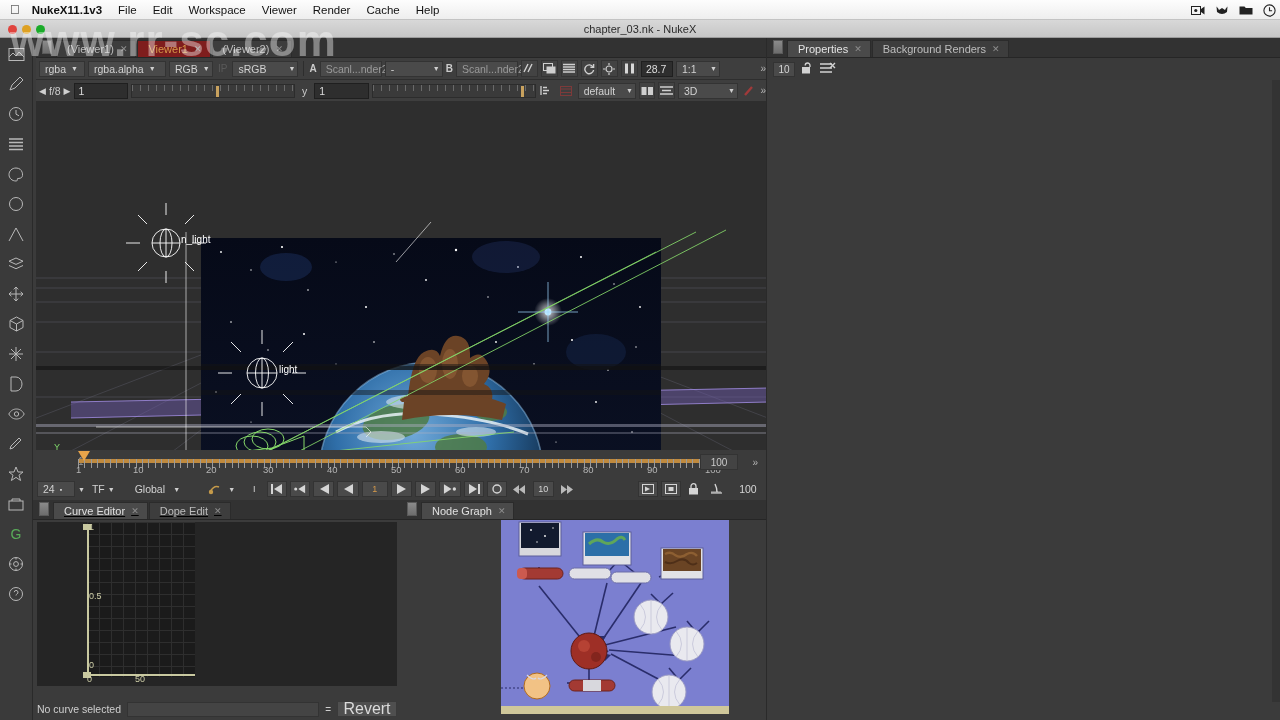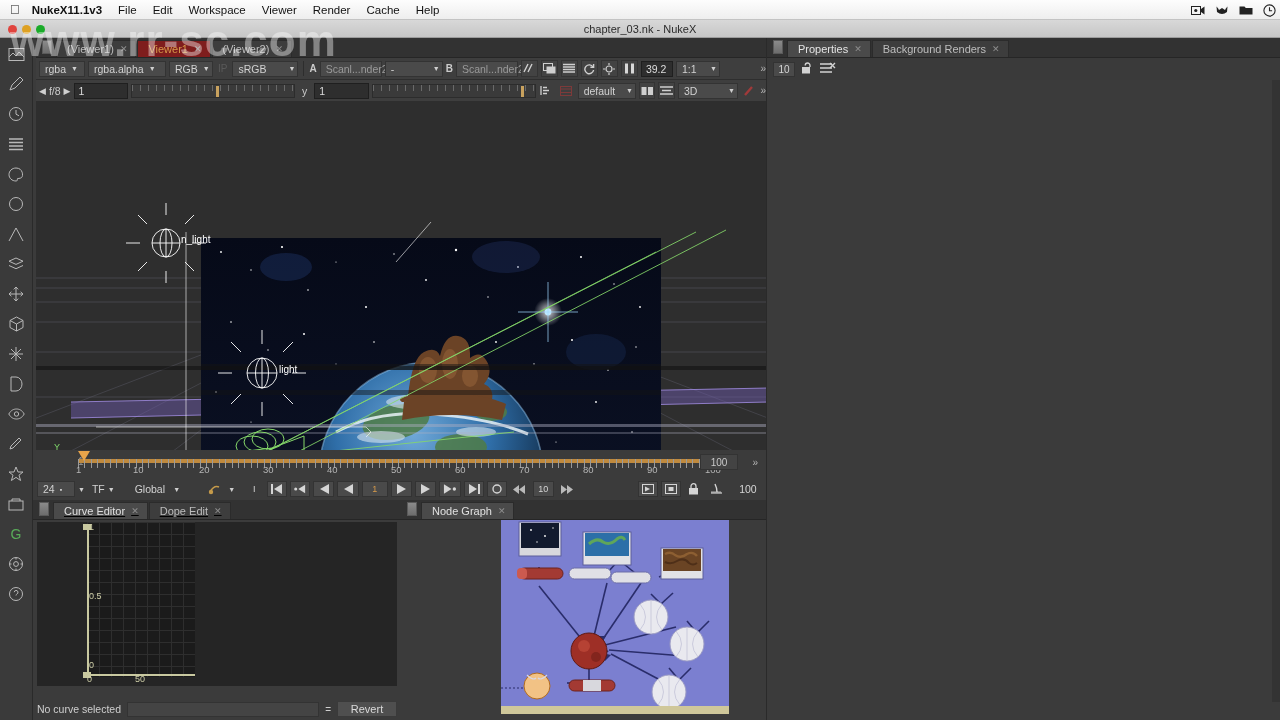--- a/index.html
+++ b/index.html
@@ -364,21 +364,21 @@
           <circle cx="6" cy="6" r="3" fill="none" stroke="#cfcfcf" stroke-width="1.2"></circle>
           <path d="M6 0v2M6 10v2M0 6h2M10 6h2" stroke="#cfcfcf" stroke-width="1.2"></path>
         </svg>
       </div>
     <div class="vbtn">
         <svg width="11" height="11" viewBox="0 0 11 11">
           <rect x="1" y="0.5" width="3" height="10" fill="#d8d8d8"></rect>
           <rect x="7" y="0.5" width="3" height="10" fill="#d8d8d8"></rect>
         </svg>
       </div>
-    <div class="field" style="width:32px">39.2</div>
+    <div class="field" style="width:32px">28.7</div>
     <div class="combo" style="width:44px">
       <span>1:1</span>
       <span class="ar" style="margin-left:auto">▼</span>
     </div>
     <span style="margin-left:auto;color:#b5b5b5;font-size:10px">»</span>
   </div>
 
   <div class="vbar" style="height:22px">
     <span style="color:#d0d0d0;font-size:9px">◀</span>
     <span style="font-size:10.5px">f/8</span>
@@ -639,21 +639,21 @@
 <div id="timeline">
   <div id="tlbar">
     <div style="position:absolute;left:45px;top:6px;font-size:10px;color:#9a9a9a">1</div>
 
     <div id="tlruler">
       <div id="tick-line"></div>
       <div id="tlstrip"></div>
       <div style="position:absolute;left:0px;top:-2px;width:0;height:0;border-left:6px solid transparent;border-right:6px solid transparent;border-top:10px solid #e8a44a"></div>
       <span class="tlnum" style="left:-2px">1</span>
       <span class="tlnum" style="left:55px">10</span>
-      <span class="tlnum" style="left:121px">20</span>
+      <span class="tlnum" style="left:128px">20</span>
       <span class="tlnum" style="left:185px">30</span>
       <span class="tlnum" style="left:249px">40</span>
       <span class="tlnum" style="left:313px">50</span>
       <span class="tlnum" style="left:377px">60</span>
       <span class="tlnum" style="left:441px">70</span>
       <span class="tlnum" style="left:505px">80</span>
       <span class="tlnum" style="left:569px">90</span>
       <span class="tlnum" style="left:627px">100</span>
     </div>
     <div style="position:absolute;right:28px;top:4px;width:38px;height:16px;background:#434343;border:1px solid #333;color:#c9c9c9;font-size:10px;display:flex;align-items:center;justify-content:center">100</div>
@@ -798,21 +798,21 @@
       <span style="position:absolute;left:52px;top:69px;font-size:9px;color:#cfcfa8">0.5</span>
       <span style="position:absolute;left:52px;top:138px;font-size:9px;color:#cfcfa8">0</span>
       <span style="position:absolute;left:50px;top:152px;font-size:9px;color:#cfcfa8">0</span>
       <span style="position:absolute;left:98px;top:152px;font-size:9px;color:#cfcfa8">50</span>
     </div>
 
     <div id="curvefoot">
       <span style="font-size:10.5px;color:#cfcfcf">No curve selected</span>
       <div style="flex:1;height:15px;background:#444;border:1px solid #333" placeholder=""></div>
       <span style="font-size:10px;color:#cfcfcf">=</span>
-      <div style="width:60px;height:16px;background:#4f4f4f;border:1px solid #3a3a3a;color:#dadada;font-size:11px;display:flex;align-items:center;justify-content:center">Revert</div>
+      <div style="width:60px;height:16px;background:#4f4f4f;border:1px solid #3a3a3a;color:#dadada;font-size:16px;display:flex;align-items:center;justify-content:center">Revert</div>
     </div>
   </div>
 
   <div id="graphpane">
     <div class="tabrow">
       <div class="grip"></div>
       <div class="tab active" style="color:#e0e0e0;background:#4a4a4a">
         <span>Node Graph</span>
         <span class="x">✕</span>
       </div>

